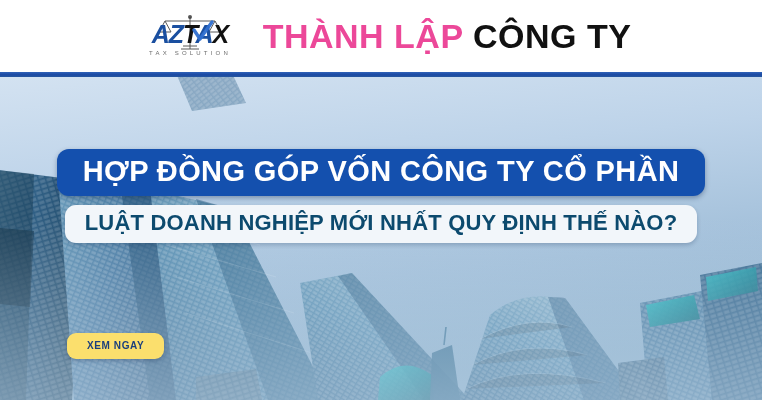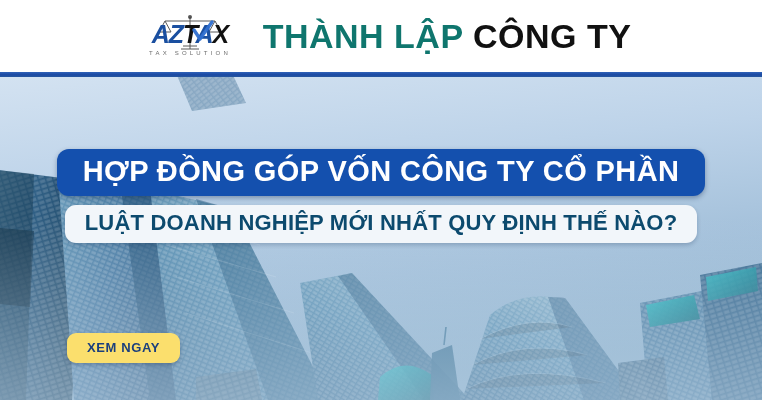--- a/index.html
+++ b/index.html
@@ -11,21 +11,21 @@
           display:flex;align-items:center;justify-content:center;gap:14px;z-index:20;}
   .header-rule{position:absolute;left:0;top:72px;width:762px;height:5px;
                background:linear-gradient(180deg,#2f62b8 0%,#1b49a3 55%,#27589f 100%);z-index:21;}
 
   
   .logo{position:relative;width:118px;height:46px;flex:0 0 auto;}
   .logo svg{display:block;width:118px;height:46px;}
 
   .head-title{font-size:34px;font-weight:bold;letter-spacing:.5px;white-space:nowrap;
               line-height:1;font-family:"Liberation Sans",sans-serif;}
-  .head-title .b{color:#0f766e;margin-top:24px;}
+  .head-title .b{color:#ec4899;margin-top:24px;}
   .head-title .k{color:#111111;}
 
   
   .hero{position:absolute;left:0;top:77px;width:762px;height:323px;overflow:hidden;
         background:linear-gradient(175deg,#cfe0f0 0%,#b9d1e8 28%,#9fbcd9 55%,#8fb0cf 78%,#7fa3c4 100%);}
   .hero-photo{position:absolute;inset:0;overflow:hidden;}
   .hero-photo svg{position:absolute;left:0;top:0;width:762px;height:323px;}
 
   
   .headline-wrap{position:absolute;left:0;top:72px;width:762px;z-index:8;
@@ -34,21 +34,21 @@
               padding:7px 26px 10px 26px;font-size:29px;font-weight:bold;white-space:nowrap;
               letter-spacing:.4px;line-height:1.05;
               box-shadow:0 2px 5px rgba(10,30,70,.35);}
   .sub-pill{background:#f2f6fa;color:#0c4a6e;border-radius:11px;
             padding:6px 20px 8px 20px;font-size:22px;font-weight:bold;white-space:nowrap;
             letter-spacing:.2px;line-height:1.05;
             box-shadow:0 2px 4px rgba(10,30,70,.22);}
 
   
   .cta{position:absolute;left:67px;top:256px;z-index:9;background:#fbdf6d;color:#1b3f7d;
-       border-radius:9px;padding:7px 20px 8px 20px;font-size:13px;font-weight:bold;
+       border-radius:9px;padding:7px 20px 8px 20px;font-size:10px;font-weight:bold;
        letter-spacing:.6px;white-space:nowrap;border:none;cursor:pointer;
        box-shadow:0 2px 4px rgba(20,40,80,.3);font-family:"Liberation Sans",sans-serif;}
 </style>
 </head>
 <body>
 
 <div class="page">
 
   <div class="header">
 

